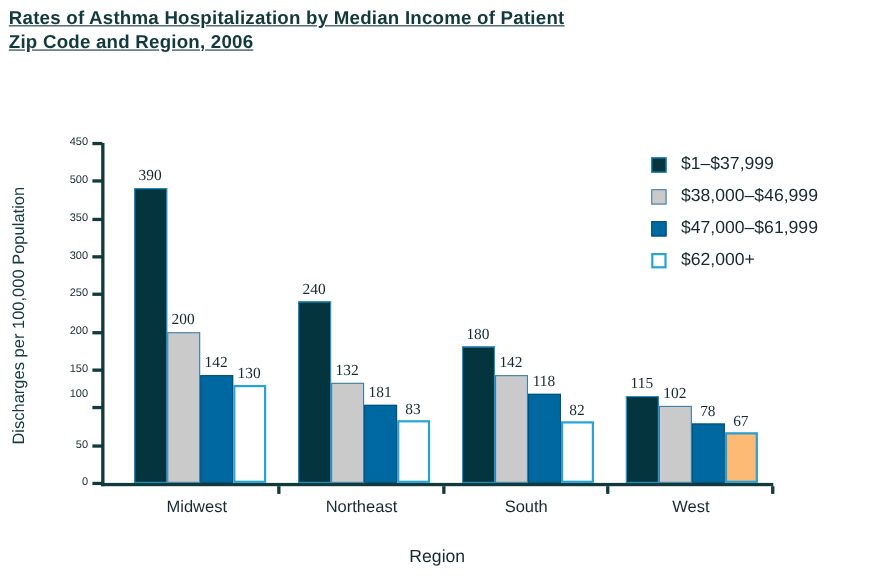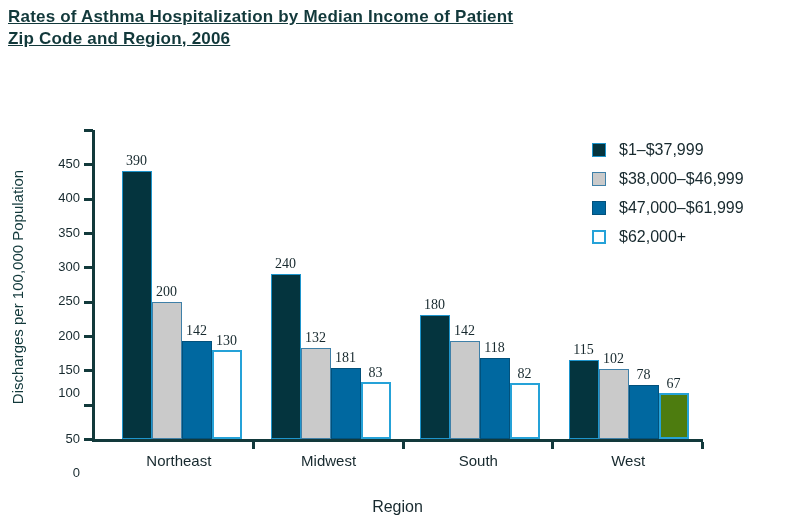--- a/index.html
+++ b/index.html
@@ -28,21 +28,21 @@
   }
   .group { flex:1; display:flex; align-items:flex-end; justify-content:center; }
   .bar { position:relative; width:30px; box-sizing:border-box; }
   .bar .val {
     position:absolute; top:-19px; left:50%; transform:translateX(-50%);
     font-size:14px; color:#17292e; white-space:nowrap;
   }
   .ytick { position:absolute; width:9px; height:3px; background:#12393b; left:84px; }
   .yticklab {
     position:absolute; left:42px; width:38px; text-align:right;
-    font-size:13px; color:#17292e; height:18px; line-height:18px;margin-top:34px;
+    font-size:10px; color:#17292e; height:18px; line-height:18px;
   }
   .xtick { position:absolute; width:3px; height:7px; background:#12393b; top:442px; }
   .xcats {
     position:absolute; left:104px; top:452px; width:599px; display:flex;
     font-size:15px; color:#17292e;
   }
   .xcats div { flex:1; text-align:center; }
   .xlabel {
     position:absolute; left:92px; top:498px; width:611px; text-align:center;
     font-size:16px; color:#17292e;
@@ -111,30 +111,30 @@
         <div class="group">
           <div class="bar" style="height: 79px; background: rgb(4, 52, 62); border: 1px solid rgb(30, 149, 204);">
             <span class="val">115</span>
           </div>
           <div class="bar" style="height: 70px; background: rgb(202, 202, 202); border: 1px solid rgb(63, 128, 168);">
             <span class="val">102</span>
           </div>
           <div class="bar" style="height: 54px; background: rgb(0, 104, 160); border: 1px solid rgb(2, 81, 124);">
             <span class="val">78</span>
           </div>
-          <div class="bar" style="height: 46px; background: #4d7c0f; border: 2px solid rgb(37, 162, 216);">
+          <div class="bar" style="height: 46px; background: #fdba74; border: 2px solid rgb(37, 162, 216);">
             <span class="val">67</span>
           </div>
         </div>
       </div>
   </div>
 
   <div class="xcats">
+      <div>Midwest</div>
       <div>Northeast</div>
-      <div>Midwest</div>
       <div>South</div>
       <div>West</div>
     </div>
 
   <div class="xlabel">Region</div>
 
   <div class="legend">
     <div class="legend-item">
       <span class="swatch" style="background: rgb(4, 52, 62); border: 1px solid rgb(30, 149, 204);"></span>
       <span class="legend-label">$1–$37,999</span>
@@ -163,20 +163,20 @@
     <div class="yticklab" style="top: 327px;">150</div>
     <div class="ytick" style="top: 300.667px;"></div>
     <div class="yticklab" style="top: 292.667px;">200</div>
     <div class="ytick" style="top: 266.333px;"></div>
     <div class="yticklab" style="top: 258.333px;">250</div>
     <div class="ytick" style="top: 232px;"></div>
     <div class="yticklab" style="top: 224px;">300</div>
     <div class="ytick" style="top: 197.667px;"></div>
     <div class="yticklab" style="top: 189.667px;">350</div>
     <div class="ytick" style="top: 163.333px;"></div>
-    <div class="yticklab" style="top: 155.333px;">400</div>
+    <div class="yticklab" style="top: 155.333px;">500</div>
     <div class="ytick" style="top: 129px;"></div>
     <div class="yticklab" style="top: 121px;">450</div>
     <div class="xtick" style="left: 252px;"></div>
     <div class="xtick" style="left: 402px;"></div>
     <div class="xtick" style="left: 551px;"></div>
     <div class="xtick" style="left: 701px;"></div>
   </div>
 
 </body></html>

